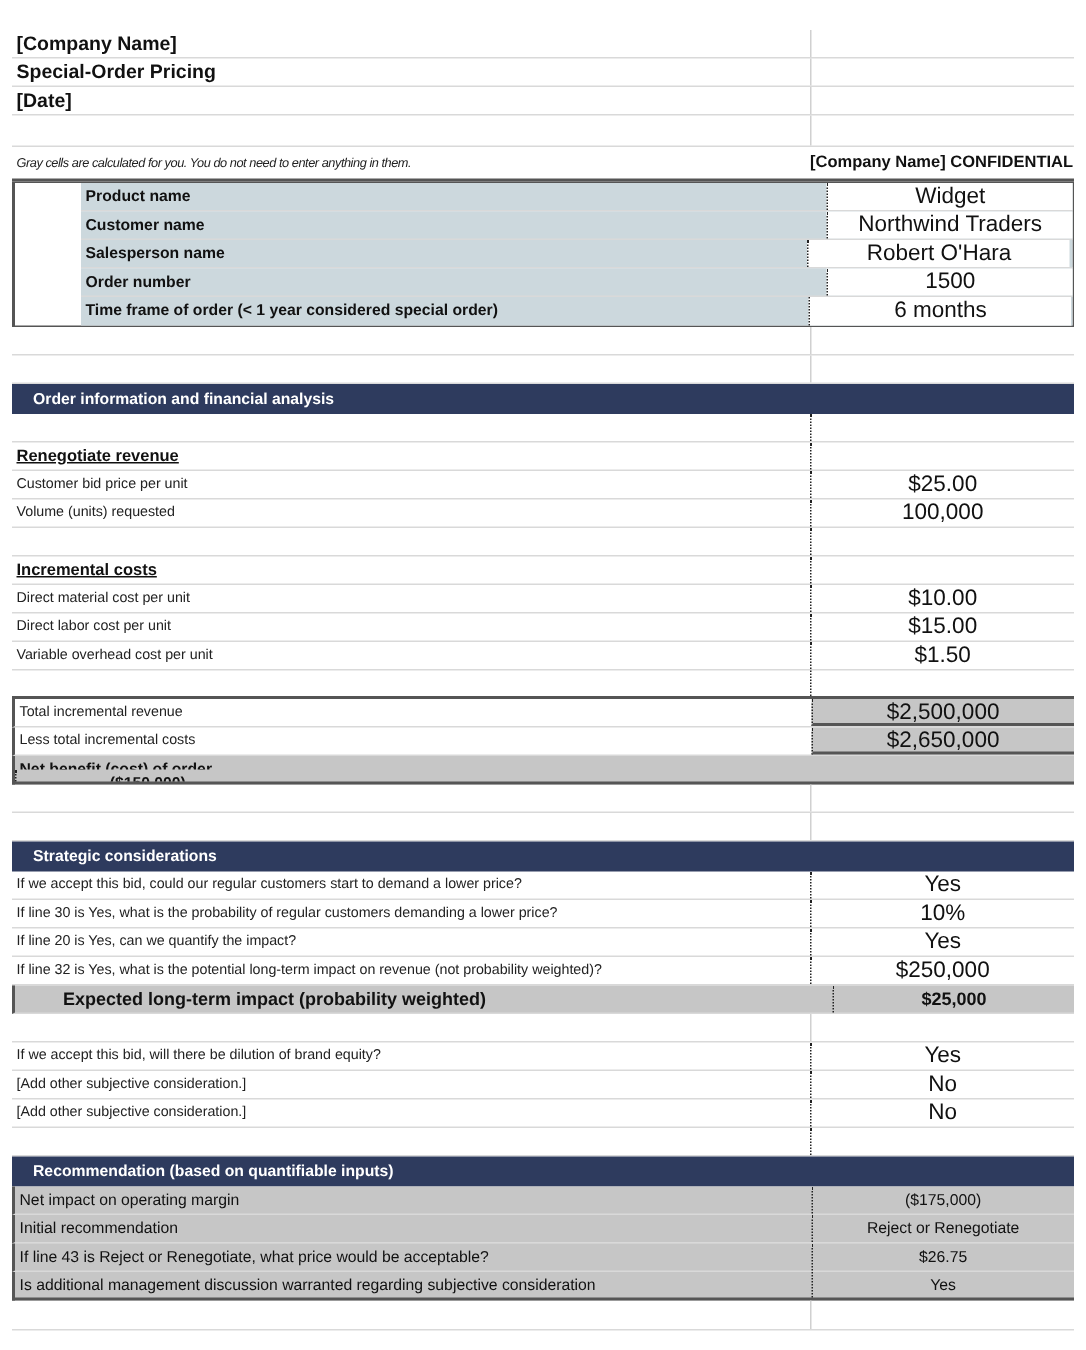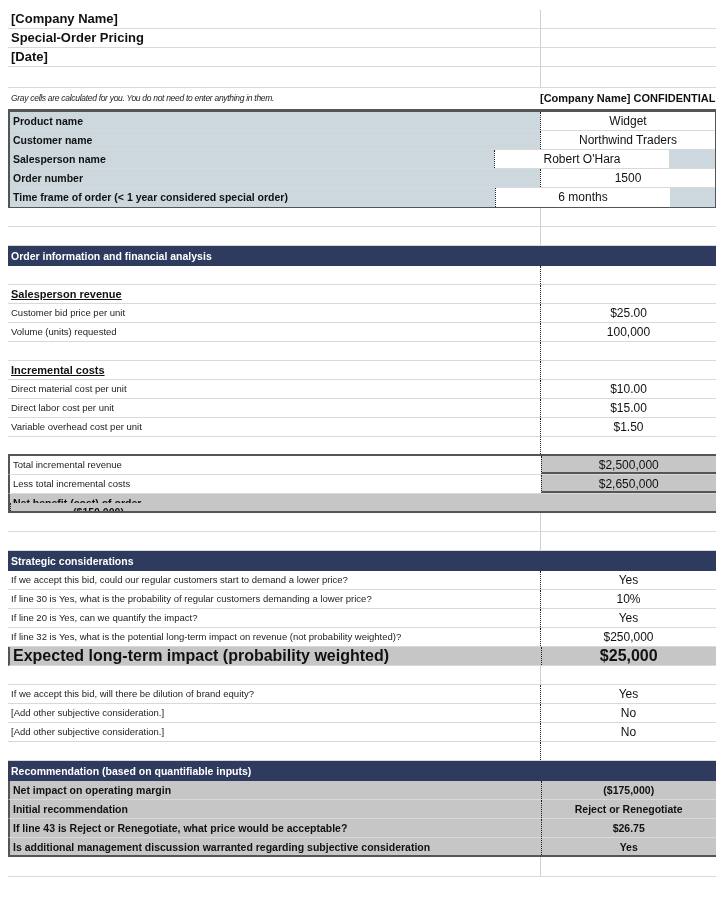--- a/index.html
+++ b/index.html
@@ -1,44 +1,44 @@
 <!DOCTYPE html>
 <html><head>
 <meta charset="utf-8">
 <style>
   html, body { margin:0; padding:0; background:#ffffff; }
   body { width:724px; height:900px; position:relative; overflow:hidden;
          font-family:"Liberation Sans", sans-serif; color:#111; }
-  .sheet { position:absolute; left:8px; top:10px; width:708px; }
+  .sheet { position:absolute; left:8px; top:20px; width:708px; }
   .row { position:relative; height:19px; display:flex; border-bottom:1px solid #d9d9d9; box-sizing:border-box; }
   .row.tall { height:21px; }
   .c1 { width:532px; box-sizing:border-box; padding-left:3px; font-size:11px; line-height:18px;
         white-space:nowrap; overflow:hidden; }
-  .c2 { width:176px; box-sizing:border-box; font-size:12px; line-height:18px; text-align:center;
+  .c2 { width:176px; box-sizing:border-box; font-size:15px; line-height:18px; text-align:center;
         border-left:1px solid #d0d0d0; white-space:nowrap; overflow:hidden; }
   .dotted .c2 { border-left:1px dotted #222; }
   .title .c1 { font-weight:bold; font-size:13px; line-height:18px; }
   .note .c1 { font-style:italic; font-size:8.5px; letter-spacing:-0.3px; line-height:21px; color:#222; }
   .note .c2 { font-weight:bold; font-size:11px; text-align:right; line-height:21px; padding-right:2px; border-left:none; }
   .info { background:#ccd8dd; }
   .info .c1 { font-weight:bold; font-size:10.5px; }
   .info .c2 { background:#ffffff; }
-  .infobox { border:1px solid #555; border-left:2px solid #555; }
+  .infobox { border:1px solid #555; border-left:2px solid #555;padding-left:44px; }
   .hdr { background:#2e3b5e; color:#fff; border-bottom:none; height:20px; }
-  .hdr .c1 { font-weight:bold; font-size:10.5px; line-height:20px; color:#fff; }
+  .hdr .c1 { font-weight:bold; font-size:10.5px; line-height:20px; color:#fff;margin-left:11px; }
   .hdr .c2 { border-left:none; }
   .sub .c1 { font-weight:bold; text-decoration:underline; font-size:11px; }
   .plain .c1 { font-size:9.5px; color:#222; }
   .gray2 .c2 { background:#c6c6c6; border-bottom:2px solid #555; }
   .netrow { background:#c6c6c6; border-bottom:2px solid #555;flex-direction:column; }
   .netrow .c1, .netrow .c2 { font-weight:bold; font-size:10.5px; }
   .exp { background:#c6c6c6; }
-  .exp .c1, .exp .c2 { font-weight:bold; font-size:16px; }
+  .exp .c1, .exp .c2 { font-weight:bold; font-size:12px;margin-left:29px; }
   .reco { background:#c6c6c6; }
-  .reco .c1, .reco .c2 { font-weight:bold; font-size:10.5px; }
+  .reco .c1, .reco .c2 { font-weight:normal; font-size:10.5px; }
   .lborder { border-left:2px solid #555; }
   .lastreco { border-bottom:2px solid #555; }
 </style>
 </head>
 <body>
 
 <div class="sheet">
 
   <div class="row title">
     <div class="c1">[Company Name]</div>
@@ -95,21 +95,21 @@
 
   <div class="row hdr">
     <div class="c1">Order information and financial analysis</div>
     <div class="c2"></div>
   </div>
   <div class="row dotted">
     <div class="c1"></div>
     <div class="c2"></div>
   </div>
   <div class="row sub dotted">
-    <div class="c1">Salesperson revenue</div>
+    <div class="c1">Renegotiate revenue</div>
     <div class="c2"></div>
   </div>
   <div class="row plain dotted">
     <div class="c1">Customer bid price per unit</div>
     <div class="c2">$25.00</div>
   </div>
   <div class="row plain dotted">
     <div class="c1">Volume (units) requested</div>
     <div class="c2">100,000</div>
   </div>

